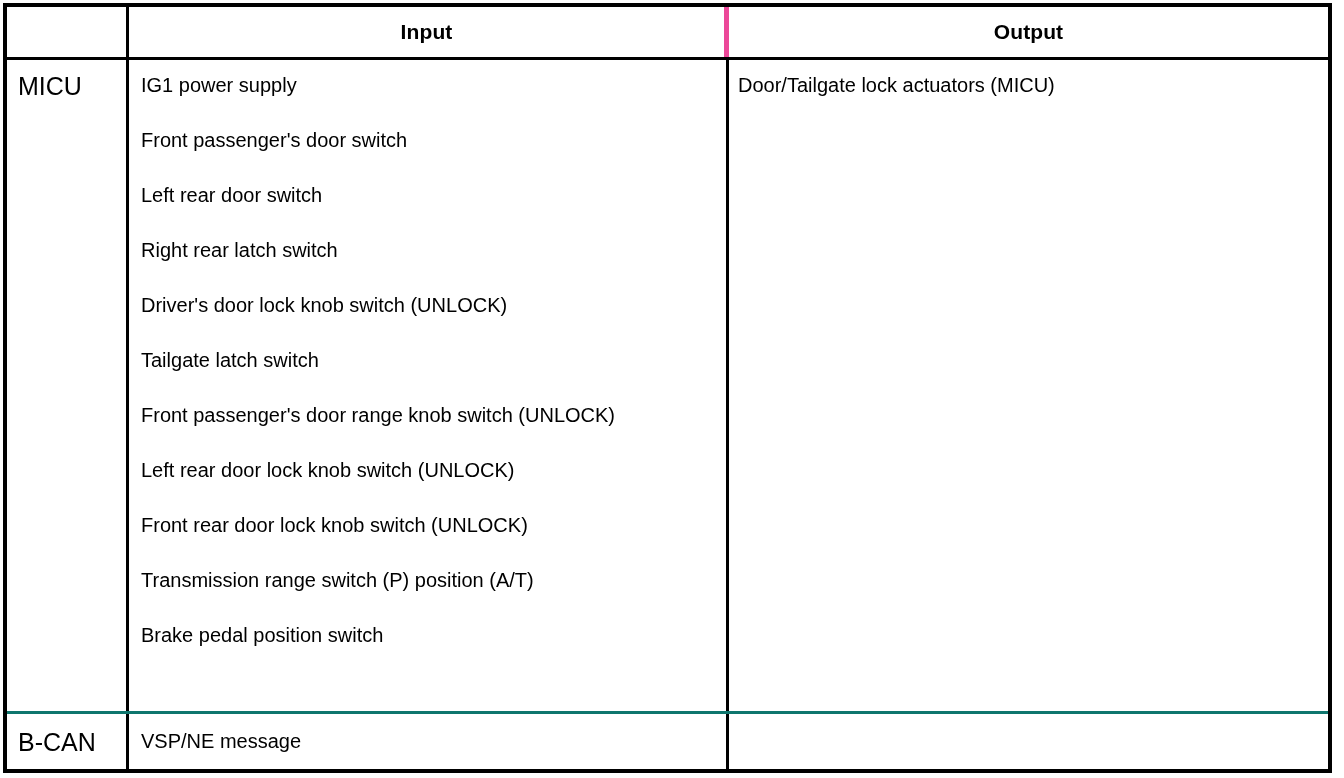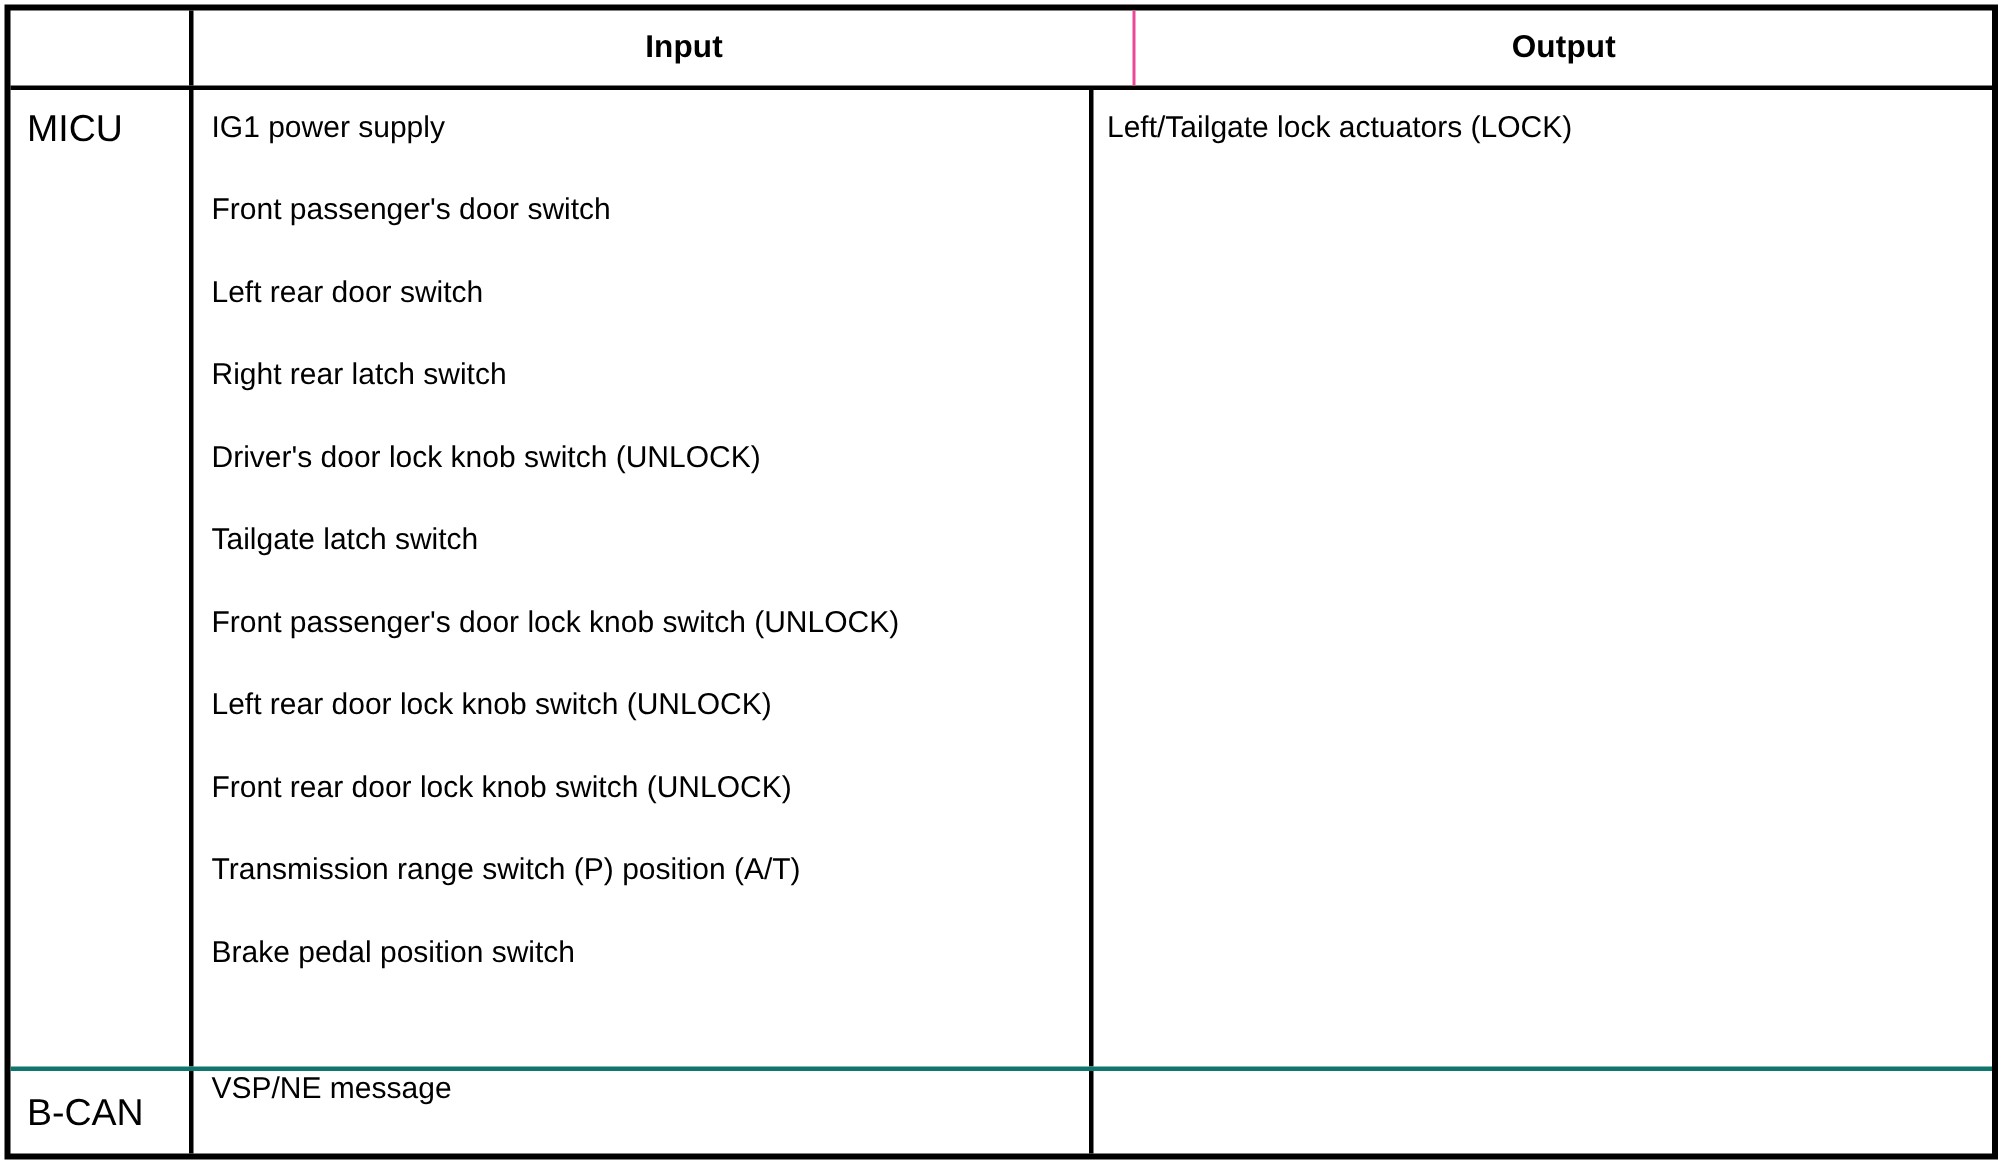--- a/index.html
+++ b/index.html
@@ -54,22 +54,21 @@
     letter-spacing: 0.1px;
   }
   .th-module {
     width: 122px;
     flex: 0 0 122px;
     border-right: 3px solid #000000;
   }
   .th-input {
     width: 600px;
     flex: 0 0 600px;
-    border-right: 2px solid #ec4899;
-    margin-left: 28px;
+    border-right: 5px solid #ec4899;
   }
   .th-output {
     flex: 1 1 auto;
   }
 
   
   .table-body {
     flex: 1 1 auto;
     display: flex;
     flex-direction: column;
@@ -107,21 +106,21 @@
   }
   .td-input {
     width: 600px;
     flex: 0 0 600px;
     border-right: 3px solid #000000;
     padding: 13px 0 0 12px;
     font-size: 20px;
   }
   .tr-bcan .td-input {
     display: flex;
-    align-items: flex-start;
+    align-items: flex-end;
     padding: 0 0 16px 12px;
   }
   .td-output {
     flex: 1 1 auto;
     padding: 13px 0 0 9px;
     font-size: 20px;
   }
   .tr-bcan .td-output {
     padding: 0 0 0 9px;
   }
@@ -170,29 +169,29 @@
           <span class="module-label">MICU</span>
         </div>
         <div class="td td-input">
           <ul class="signal-list">
             <li>IG1 power supply</li>
             <li>Front passenger's door switch</li>
             <li>Left rear door switch</li>
             <li>Right rear latch switch</li>
             <li>Driver's door lock knob switch (UNLOCK)</li>
             <li>Tailgate latch switch</li>
-            <li>Front passenger's door lock knob switch (UNLOCK)</li>
+            <li>Front passenger's door range knob switch (UNLOCK)</li>
             <li>Left rear door lock knob switch (UNLOCK)</li>
             <li>Front rear door lock knob switch (UNLOCK)</li>
             <li>Transmission range switch (P) position (A/T)</li>
             <li>Brake pedal position switch</li>
           </ul>
         </div>
         <div class="td td-output">
-          <div class="output-line">Left/Tailgate lock actuators (LOCK)</div>
+          <div class="output-line">Door/Tailgate lock actuators (MICU)</div>
         </div>
       </div>
 
       <div class="tr tr-bcan">
         <div class="td td-module">
           <span class="module-label">B-CAN</span>
         </div>
         <div class="td td-input">
           <span class="output-line">VSP/NE message</span>
         </div>

